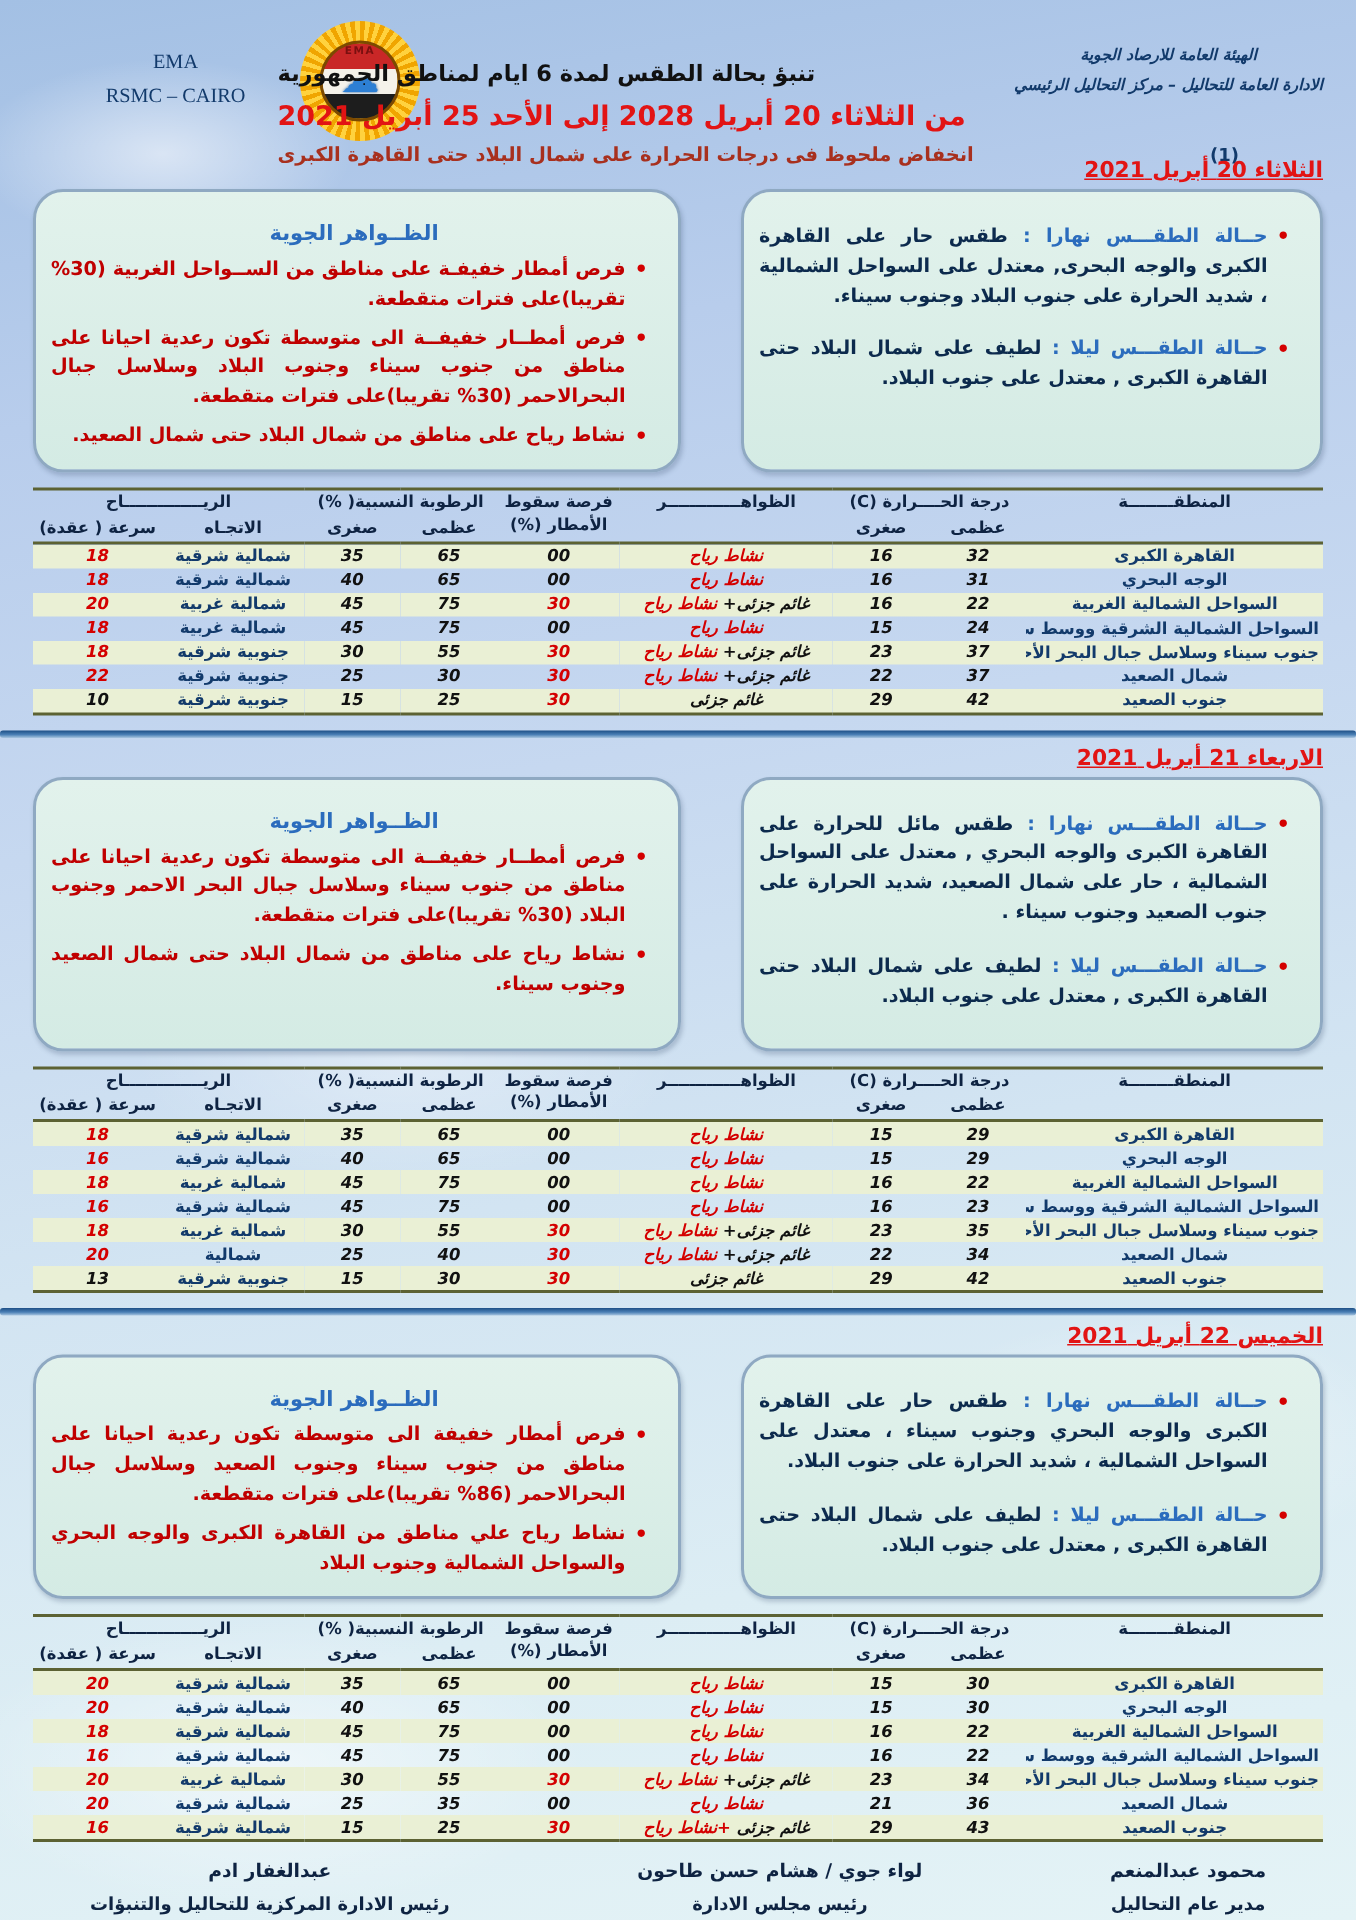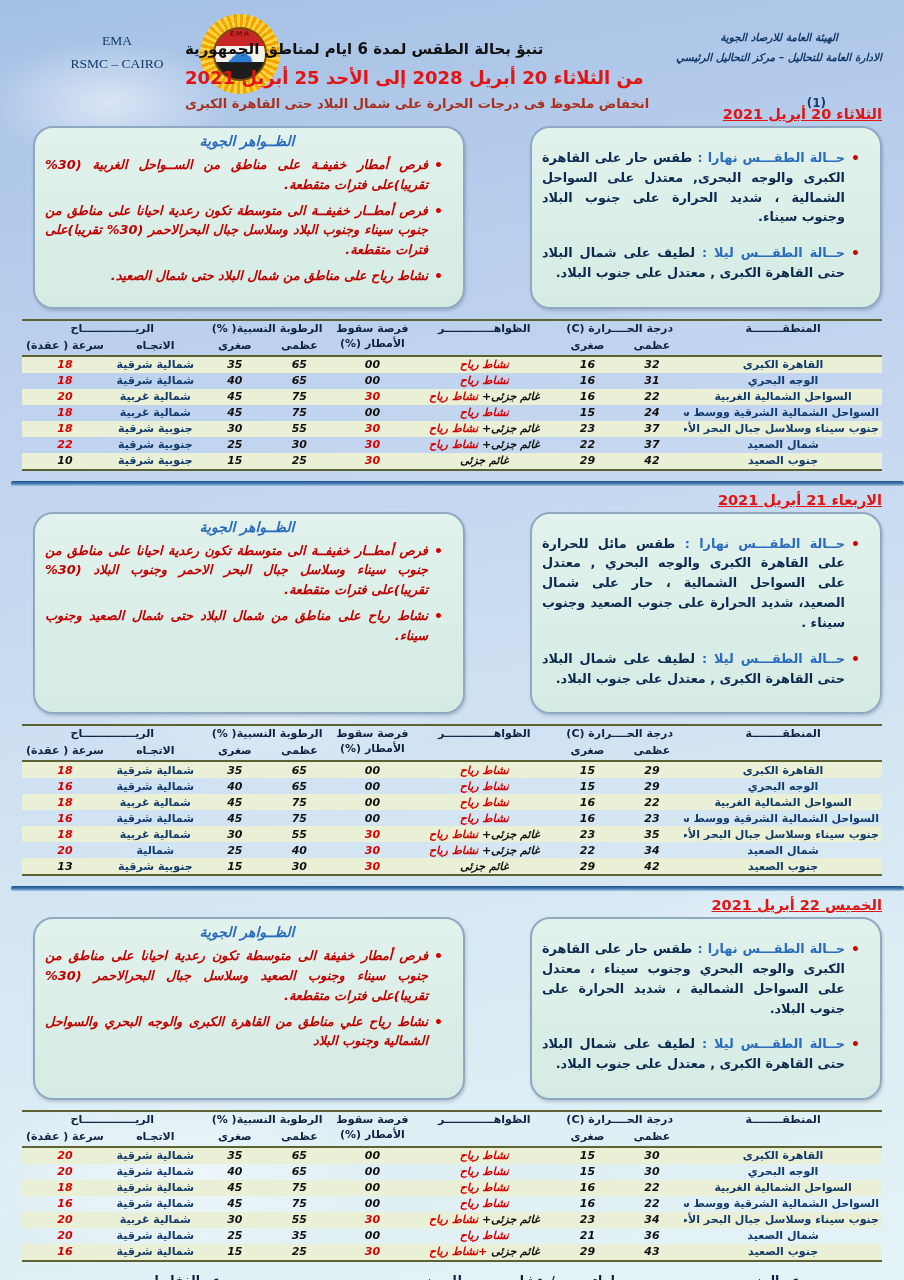--- a/index.html
+++ b/index.html
@@ -33,30 +33,30 @@
        font-size:26px;color:#2d7fd4;line-height:1;text-shadow:0 0 2px #0a4f9e;}
   .logo .ema-txt{position:absolute;top:16px;left:50%;transform:translateX(-50%);
        font-size:7px;font-weight:bold;color:#7a1010;letter-spacing:1px;}
   .hdr-center{position:absolute;top:24px;right:245px;left:185px;text-align:left;margin-top:16px;}
   .title{font-size:15px;font-weight:bold;color:#111;}
   .range{font-size:18px;font-weight:bold;color:#e21414;margin-top:9px;}
   .subtitle{font-size:13px;font-weight:bold;color:#a8301e;margin-top:8px;white-space:nowrap;}
   .pageno{position:absolute;top:96px;right:78px;font-size:12px;font-weight:bold;color:#123a6b;}
 
   
-  .sections{position:relative;margin-left:11px;}
+  .sections{position:relative;}
   .day-date{font-size:14.5px;font-weight:bold;color:#e21414;text-decoration:underline;
             margin:2px 22px 4px 0;}
   .boxes{display:flex;justify-content:space-between;align-items:stretch;padding:0 22px;}
-  .sbox{width:352px;background:linear-gradient(180deg,#e2f2ec,#d4ebe4);
+  .sbox{width:388px;background:linear-gradient(180deg,#e2f2ec,#d4ebe4);
         border:2px solid #8fa9c2;border-radius:20px;padding:10px 14px 8px 10px;box-sizing:border-box;
         box-shadow:1px 2px 3px rgba(60,80,110,.25);}
   .pbox{width:432px;background:linear-gradient(180deg,#e2f2ec,#d4ebe4);
-        border:2px solid #8fa9c2;border-radius:20px;padding:3px 14px 6px 10px;box-sizing:border-box;
-        box-shadow:1px 2px 3px rgba(60,80,110,.25);font-style:italic;}
+        border:2px solid #8fa9c2;border-radius:20px;padding:18px 14px 6px 10px;box-sizing:border-box;
+        box-shadow:1px 2px 3px rgba(60,80,110,.25);}
   .pbox-title{text-align:center;color:#2b6cbd;font-weight:bold;font-size:14px;margin:2px 0 3px;}
   ul.blist{list-style:none;margin:0;padding:0 6px 0 0;}
   ul.blist li{position:relative;padding-right:15px;margin:6px 0;font-size:12.8px;font-weight:bold;line-height:1.55;}
   ul.blist li::before{content:"•";position:absolute;right:0;top:0;color:#d40000;font-size:14px;}
   .pbox ul.blist li{color:#c00000;text-align:justify;}
   .sbox ul.blist li{color:#0c2a4d;margin:10px 0 16px;text-align:justify;}
   .wlabel{color:#2b6cbd;}
 
   
   table.wx{width:860px;margin:10px 22px 0;border-collapse:collapse;table-layout:fixed;}
@@ -383,21 +383,21 @@
       <div class="boxes">
         <div class="sbox">
           <ul class="blist">
             <li><span class="wlabel">حــالة الطقـــس نهارا :</span> <span>طقس حار على القاهرة الكبرى والوجه البحري وجنوب سيناء ، معتدل على السواحل الشمالية ، شديد الحرارة على جنوب البلاد.</span></li>
             <li><span class="wlabel">حــالة الطقـــس ليلا :</span> <span>لطيف على شمال البلاد حتى القاهرة الكبرى , معتدل على جنوب البلاد.</span></li>
           </ul>
         </div>
         <div class="pbox">
           <div class="pbox-title">الظــواهر الجوية</div>
           <ul class="blist phen-list">
-              <li>فرص أمطار خفيفة الى متوسطة تكون رعدية احيانا على مناطق من جنوب سيناء وجنوب الصعيد  وسلاسل جبال البحرالاحمر (30% تقريبا)على فترات متقطعة.</li>
+              <li>فرص أمطار خفيفة الى متوسطة تكون رعدية احيانا على مناطق من جنوب سيناء وجنوب الصعيد  وسلاسل جبال البحرالاحمر (86% تقريبا)على فترات متقطعة.</li>
               <li>نشاط رياح علي مناطق من القاهرة الكبرى والوجه البحري والسواحل الشمالية  وجنوب البلاد</li>
             </ul>
         </div>
       </div>
       <table class="wx">
         <colgroup>
           <col style="width:23%">
             <col style="width:7.5%">
             <col style="width:7.5%">
           <col style="width:16.5%">

